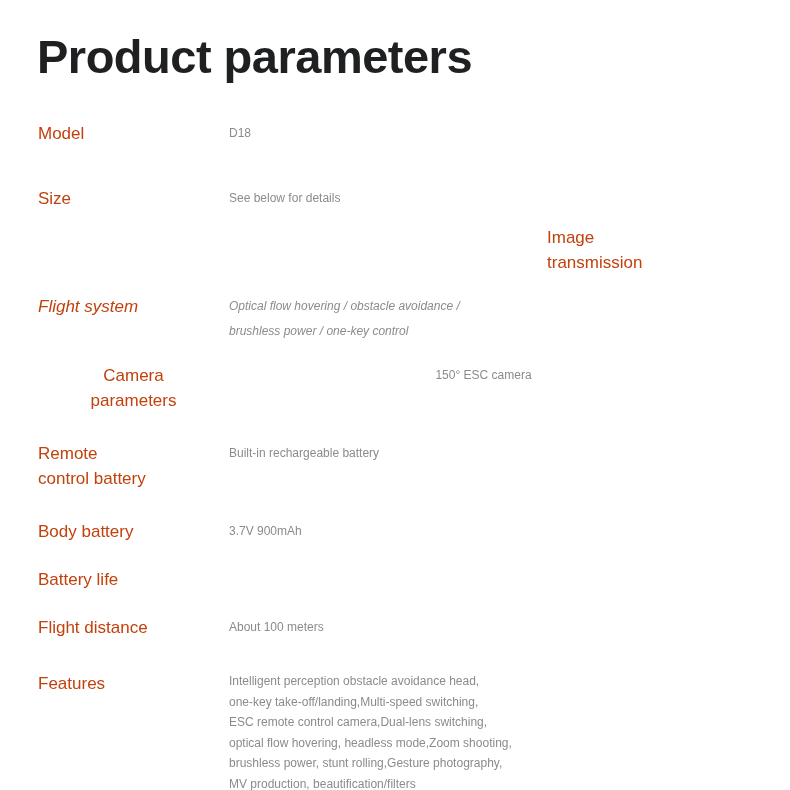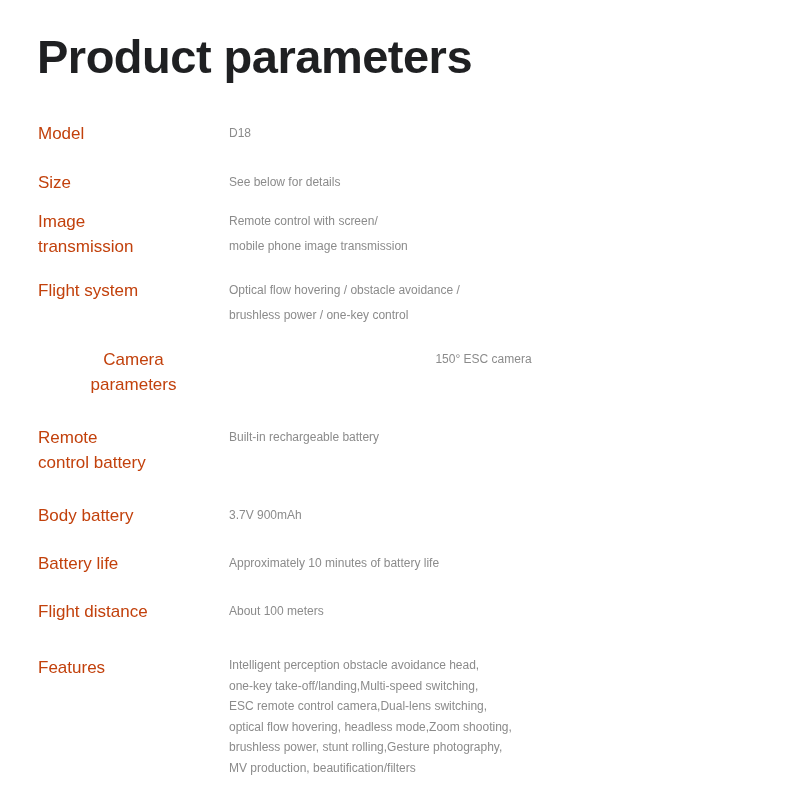--- a/index.html
+++ b/index.html
@@ -61,23 +61,23 @@
   .spec-value {
     flex: 1 1 auto;
     font-size: 12px;
     color: #8b8b8b;
     line-height: 25px;
     white-space: pre-line;
   }
 
   
   .row-model            { margin-top: 0px;  }
-  .row-size             { margin-top: 24px; }
+  .row-size             { margin-top: 40px; }
   .row-image            { margin-top: 14px; justify-content: flex-end; }
-  .row-flight-system    { margin-top: 19px; }
+  .row-flight-system    { margin-top: 19px; font-style: italic; }
   .row-camera           { margin-top: 19px; text-align: center; }
   .row-remote-battery   { margin-top: 28px; }
   .row-body-battery     { margin-top: 28px; }
   .row-battery-life     { margin-top: 23px; }
   .row-flight-distance  { margin-top: 23px; }
   .row-features         { margin-top: 31px; justify-content: center; }
 
   .row-features .spec-value {
     line-height: 20.5px;
   }
@@ -97,22 +97,20 @@
     </div>
 
     <div class="spec-row row-size">
       <div class="spec-label">Size</div>
       <div class="spec-value">See below for details</div>
     </div>
 
     <div class="spec-row row-image">
       <div class="spec-label">Image
 transmission</div>
-      <div class="spec-value">Remote control with screen/
-mobile phone image transmission</div>
     </div>
 
     <div class="spec-row row-flight-system">
       <div class="spec-label">Flight system</div>
       <div class="spec-value">Optical flow hovering / obstacle avoidance /
 brushless power / one-key control</div>
     </div>
 
     <div class="spec-row row-camera">
       <div class="spec-label">Camera
@@ -126,21 +124,20 @@
       <div class="spec-value">Built-in rechargeable battery</div>
     </div>
 
     <div class="spec-row row-body-battery">
       <div class="spec-label">Body battery</div>
       <div class="spec-value">3.7V 900mAh</div>
     </div>
 
     <div class="spec-row row-battery-life">
       <div class="spec-label">Battery life</div>
-      <div class="spec-value">Approximately 10 minutes of battery life</div>
     </div>
 
     <div class="spec-row row-flight-distance">
       <div class="spec-label">Flight distance</div>
       <div class="spec-value">About 100 meters</div>
     </div>
 
     <div class="spec-row row-features">
       <div class="spec-label">Features</div>
       <div class="spec-value">Intelligent perception obstacle avoidance head,

